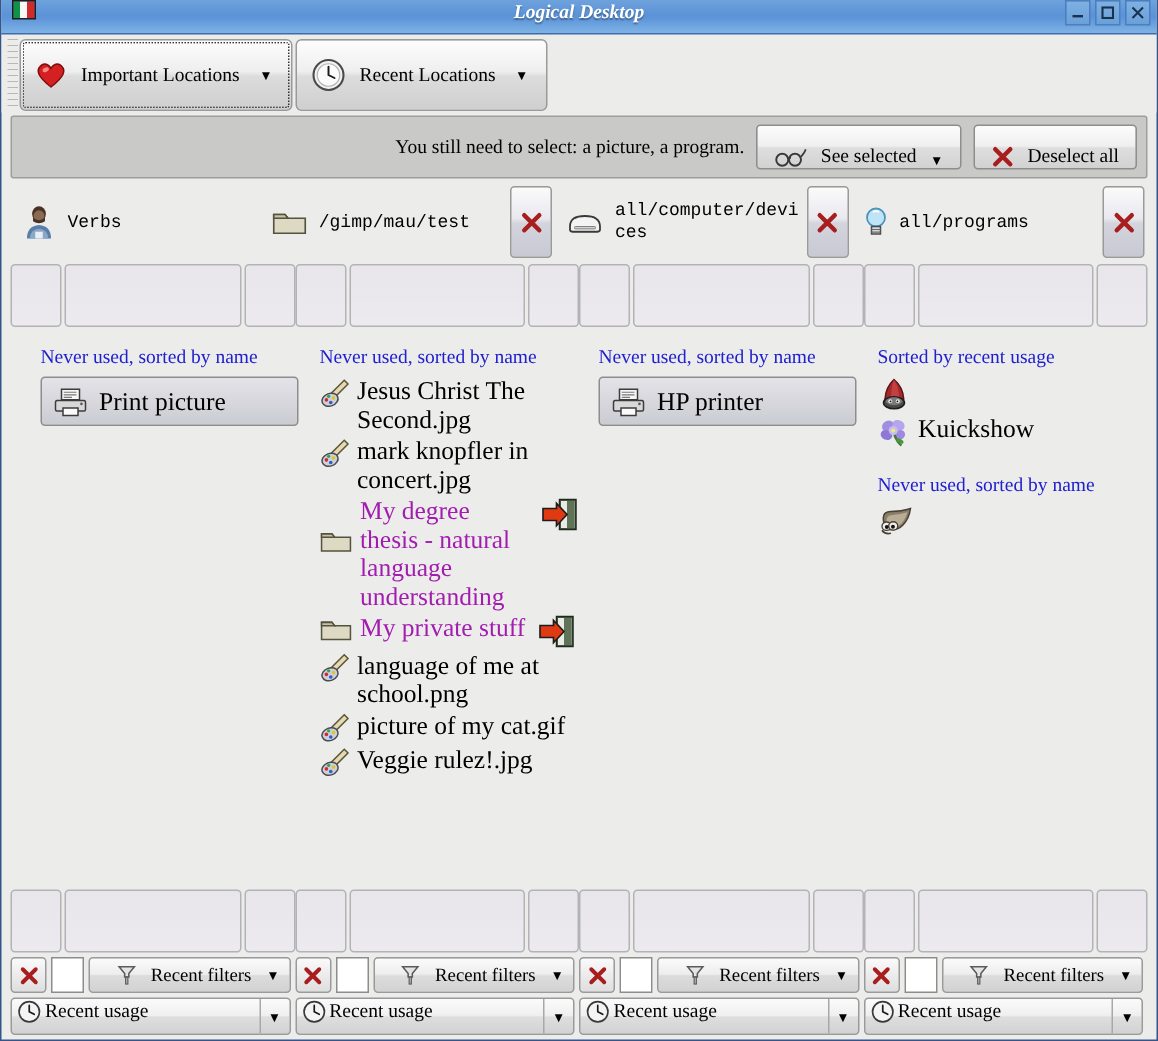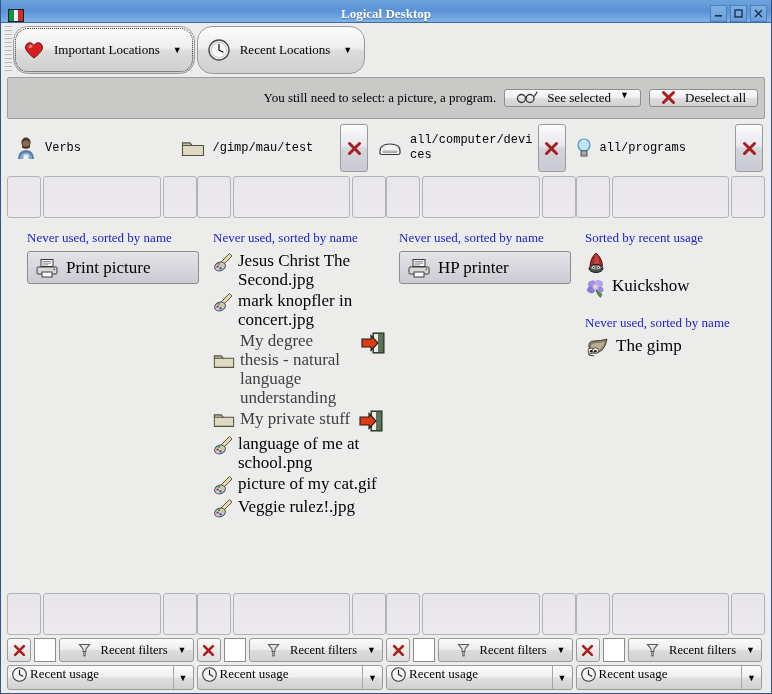--- a/index.html
+++ b/index.html
@@ -19,23 +19,24 @@
     background: #ececeb;
     border: 1px solid #34558b;
     border-top: none;
   }
 
   
   #titlebar {
     height: 23px;
     background: linear-gradient(to bottom, #6ea2dd 0%, #5b93d6 45%, #5d95d8 55%, #7fb3e6 100%);
     border-bottom: 1px solid #3f6ba8;
-    display: flex; align-items: flex-end;
+    display: flex; align-items: flex-start;
     position: relative;
     padding: 0 4px;
+    font-style: italic;
   }
   #titlebar .tb-icon {
     width: 16px; height: 13px;
     margin-left: 3px;
     border: 1px solid #1d1d1d;
     background: linear-gradient(to right, #0f9447 0 33.3%, #f7f7f7 33.3% 66.6%, #d02b2b 66.6% 100%);
     flex: 0 0 auto;
   }
   #titlebar .tb-title {
     position: absolute;
@@ -77,21 +78,21 @@
     background-image: repeating-linear-gradient(to bottom, #b8b8b8 0 1px, transparent 1px 4px);
     margin-right: 1px;
     flex: 0 0 auto;
   }
   .tab {
     height: 48px;
     display: flex; align-items: center;
     gap: 9px;
     padding: 0 12px 0 9px;
     border: 1px solid #9a9a9a;
-    border-radius: 15px;
+    border-radius: 4px;
     background: linear-gradient(to bottom, #fdfdfd 0%, #eeeeee 45%, #dcdcdc 52%, #cfcfcf 100%);
     font-family: "Liberation Serif", serif;
     font-size: 13px;
     color: #000;
     cursor: pointer;
   }
   .tab.active { outline: 1px dotted #333; outline-offset: -3px; }
   .tab .caret { font-size: 9px; margin-left: 4px; }
 
   
@@ -107,22 +108,22 @@
     display: flex; align-items: center;
     padding: 0 6px;
   }
   #statusbar .msg {
     margin-left: auto;
     font-size: 13px; color: #000;
     font-family: "Liberation Serif", serif;
     padding-right: 8px;
   }
   .btn {
-    height: 18px;
-    display: flex; align-items: flex-start; gap: 9px;
+    height: 30px;
+    display: flex; align-items: flex-end; gap: 9px;
     padding: 0 11px;
     border: 1px solid #8e8e8e;
     border-radius: 3px;
     background: linear-gradient(to bottom,#fcfcfc 0%, #efefef 48%, #dedede 52%, #d2d2d2 100%);
     font-family: "Liberation Serif", serif;
     font-size: 13px;
     cursor: pointer;
     white-space: nowrap;
   }
   .btn + .btn { margin-left: 8px; }
@@ -200,21 +201,21 @@
     align-items: flex-start;
     gap: 5px;
     margin-bottom: 2px;
     font-size: 17px;
     line-height: 19px;
     color: #000;
     position: relative;
     cursor: pointer;
   }
   .item .lbl { flex: 1 1 auto; min-width: 0; }
-  .item.dim .lbl { color: #404040; }
+  .item.dim .lbl { color: #a21caf; }
   .item.boxed {
     border: 1px solid #8d8d8d;
     border-radius: 3px;
     background: linear-gradient(to bottom,#e3e3e8 0%,#d7d7dd 50%,#cbcbd3 100%);
     padding: 5px 8px;
     align-items: center;
     gap: 8px;
   }
   .item .goicon { flex: 0 0 auto; margin-left: 4px; }
   .item .ic { margin-top: 1px; }
@@ -620,21 +621,20 @@
           <svg width="26" height="20" viewBox="0 0 26 20">
             <path d="M4 10 Q3 4 9 4 Q16 4 22 2 Q21 9 17 13 Q13 17 8 16 Q4 15 4 10 Z" fill="#8a7d68" stroke="#4a4034" stroke-width="1"></path>
             <path d="M6 11 Q5.5 6.5 10 6.3 Q15 6 20 4.5 Q18.5 9.5 15.5 12.5 Q12 15.5 8.5 14.6 Q6 14 6 11 Z" fill="#b9ad96"></path>
             <ellipse cx="6" cy="13.8" rx="3" ry="2.8" fill="#efefef" stroke="#4a4034" stroke-width=".9"></ellipse>
             <ellipse cx="10.5" cy="13.6" rx="3" ry="2.8" fill="#efefef" stroke="#4a4034" stroke-width=".9"></ellipse>
             <circle cx="6.2" cy="14.3" r="1.3" fill="#17120c"></circle>
             <circle cx="10.3" cy="14.2" r="1.3" fill="#17120c"></circle>
             <path d="M3 16.5 Q5 19.5 9 18.5" stroke="#4a4034" stroke-width="1.2" fill="none"></path>
           </svg>
         </span>
-        <span class="lbl">The gimp</span>
       </div>
     </div>
   </div>
 
   <div id="bottom">
 
     <div class="slotstrip">
       <div class="slotgroup">
           <div class="slot narrow"></div>
           <div class="slot wide"></div>

